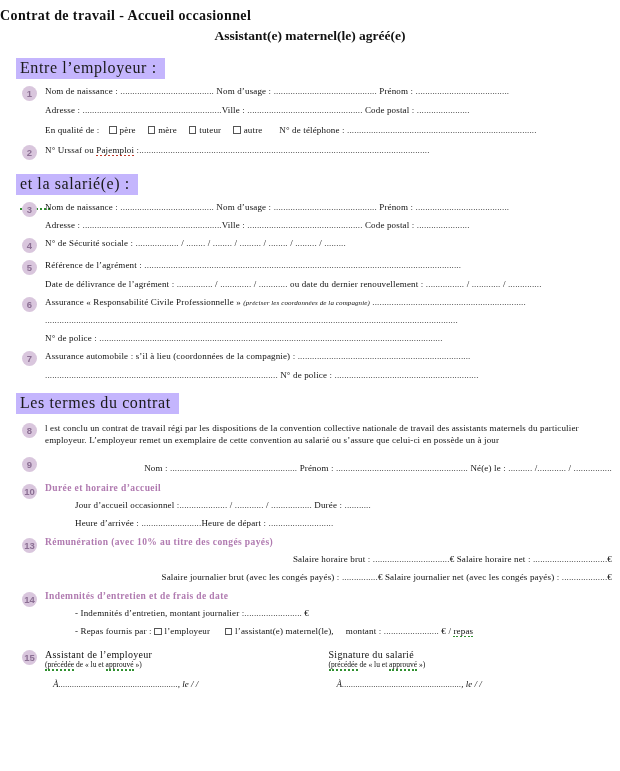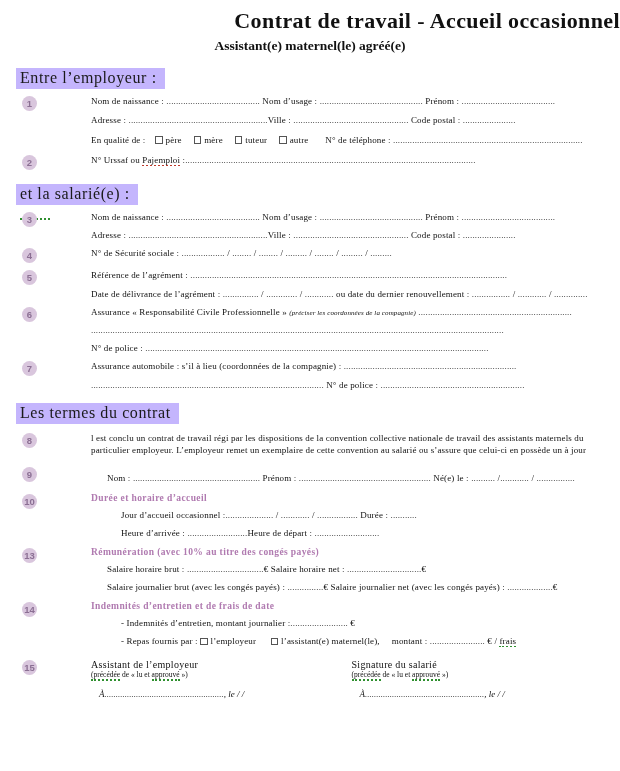--- a/index.html
+++ b/index.html
@@ -8,22 +8,22 @@
     width: 620px; height: 771px;
     background: #ffffff;
     font-family: "Liberation Serif", "DejaVu Serif", serif;
     color: #111;
     overflow: hidden;
   }
   .page { position: relative; width: 620px; height: 771px; padding: 0; }
 
   
   .doc-title {
-    text-align: right;
-    font-size: 22px;
+    text-align: left;
+    font-size: 14px;
     font-weight: bold;
     letter-spacing: .4px;
     margin: 8px 0 0 0;
     font-family: "Liberation Serif", serif;
   }
   .doc-subtitle {
     text-align: center;
     font-size: 13.5px;
     font-weight: bold;
     margin: 4px 0 0 0;
@@ -64,21 +64,21 @@
 
   .line {
     font-size: 9px;
     line-height: 1.35;
     letter-spacing: .15px;
     white-space: nowrap;
     overflow: hidden;
   }
   .line.wrap { white-space: normal; }
 
-  .body-wrap { flex: 1 1 auto; min-width: 0; margin-left: 46px; }
+  .body-wrap { flex: 1 1 auto; min-width: 0; }
 
   
   .mauve {
     color: #b07ab0;
     font-weight: bold;
     font-size: 9.5px;
     letter-spacing: .4px;
   }
 
   
@@ -96,21 +96,21 @@
 
   
   .sp-red { border-bottom: 2px dotted #c0392b; padding-bottom: 0; }
   .sp-grn { border-bottom: 2px dotted #2f8f2f; padding-bottom: 0; }
   .mt6 { margin-top: 6px; }
   .mt8 { margin-top: 8px; }
   .mt10 { margin-top: 10px; }
   .mt12 { margin-top: 12px; }
   .mt14 { margin-top: 14px; }
   .indent { padding-left: 30px; }
-  .indent2 { padding-left: 16px; }
+  .indent2 { padding-left: 16px; text-align: right; }
 
   .content { padding: 0 8px 0 22px; }
   .head-pad { padding-left: 16px; }
 
   .sig-cols { display: flex; }
   .sig-col { width: 300px; }
   .sig-title { font-size: 10px; letter-spacing: .3px; }
   .sig-note { font-size: 7.5px; }
   .sig-date { font-size: 9px; font-style: italic; margin-top: 10px; padding-left: 8px; }
 </style>
@@ -246,21 +246,21 @@
       <div class="num">14</div>
       <div class="body-wrap">
         <div class="mauve">Indemnités d’entretien  et de frais de date</div>
         <div class="line mt6 indent">-  Indemnités d’entretien,  montant journalier :........................ €</div>
         <div class="line mt6 indent">
           <span>-  Repas fournis par : </span>
           <span class="cbx"></span><span>l’employeur</span>
           &nbsp;&nbsp;&nbsp;&nbsp;
           <span class="cbx"></span><span>l’assistant(e) maternel(le),</span>
           &nbsp;&nbsp;&nbsp;
-          <span>montant : ....................... € / </span><span class="sp-grn">frais</span>
+          <span>montant : ....................... € / </span><span class="sp-grn">repas</span>
         </div>
       </div>
     </div>
 
     <div class="row mt12">
       <div class="num">15</div>
       <div class="body-wrap">
         <div class="sig-cols">
           <div class="sig-col">
             <div class="sig-title">Assistant  de l’employeur</div>

